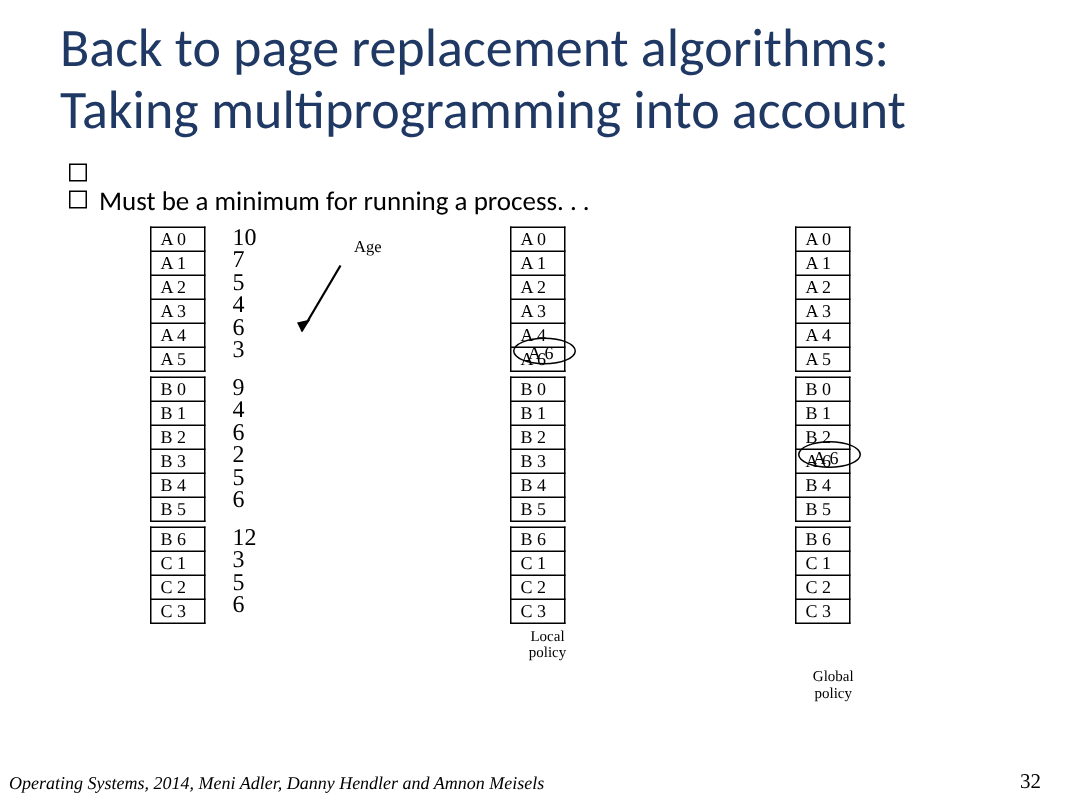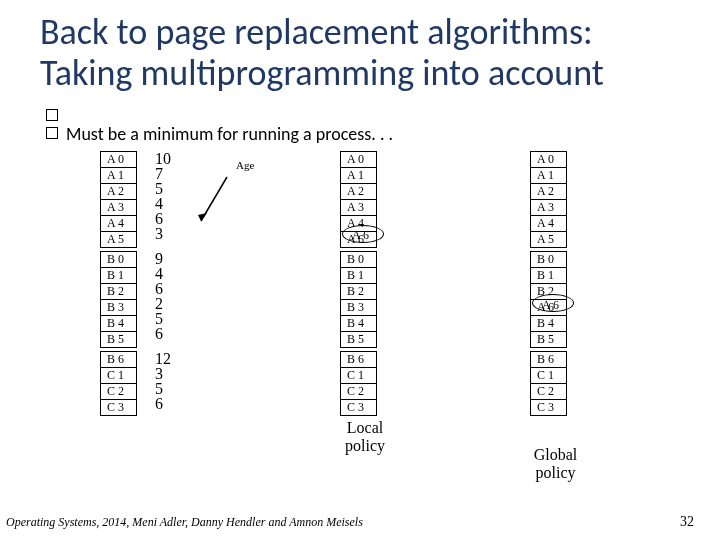--- a/index.html
+++ b/index.html
@@ -8,21 +8,21 @@
   .title { font-size: 36px; line-height: 1.15; color: #1f3864; font-weight: 400; margin-bottom: 10px; }
   .bullets { margin-left: 6px; }
   .bullet-row { display: flex; align-items: flex-start; margin-bottom: 2px; }
   .bullet-box { width: 12px; height: 12px; border: 1.5px solid #000; flex: 0 0 auto; margin-top: 4px; margin-right: 8px; }
   .bullet-text { font-size: 18px; }
   .diagram { position: relative; width: 640px; height: 300px; margin-top: 6px; }
   table.box { border-collapse: collapse; position: absolute; font-family: "Times New Roman", serif; font-size: 12px; }
   table.box td { border: 1px solid #000; height: 15px; padding: 0 6px; min-width: 36px; line-height: 15px; }
   .ages { position: absolute; font-family: "Times New Roman", serif; font-size: 16px; text-align: left; }
   .ages div { height: 15px; line-height: 15px; }
-  .label { position: absolute; font-family: "Times New Roman", serif; font-size: 16px; text-align: center; }
+  .label { position: absolute; font-family: "Times New Roman", serif; font-size: 10px; text-align: center; }
   .anno { position: absolute; font-family: "Times New Roman", serif; font-size: 12px; }
   .circle { position: absolute; border: 1.5px solid #000; border-radius: 50%; }
   .arrow { position: absolute; }
   .footer { position: absolute; bottom: 10px; left: 6px; font-family: "Times New Roman", serif; font-style: italic; font-size: 12px; }
   .pagenum { position: absolute; bottom: 10px; right: 26px; font-family: "Times New Roman", serif; font-size: 14px; }
 </style>
 </head>
 <body>
 
 <div class="slide">

